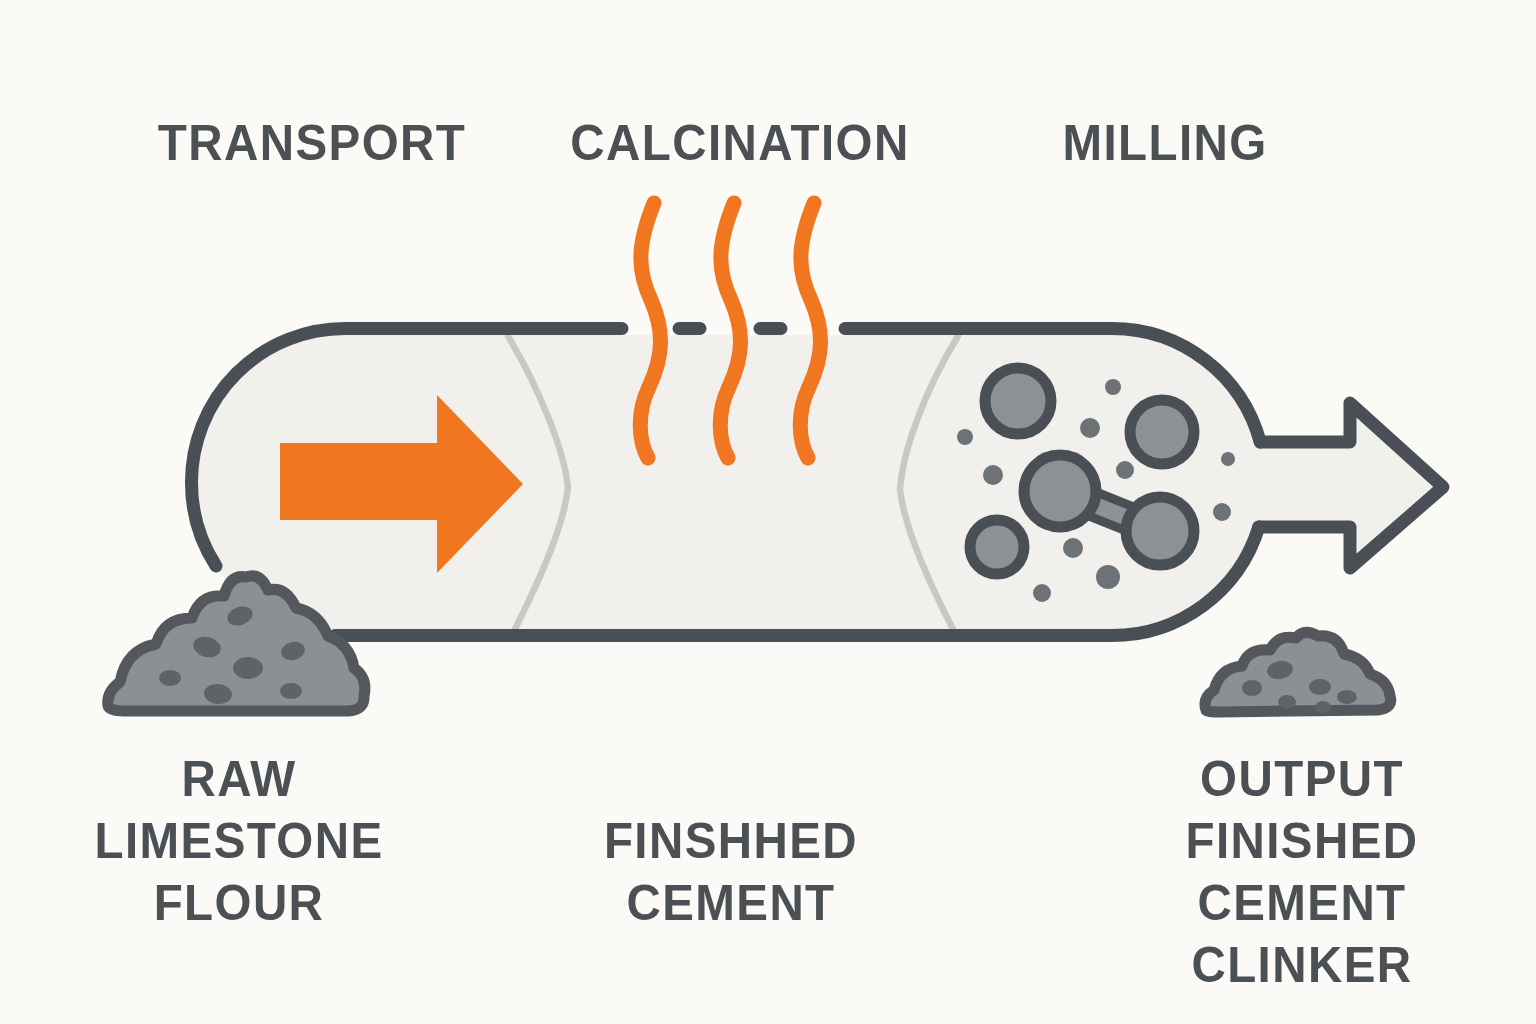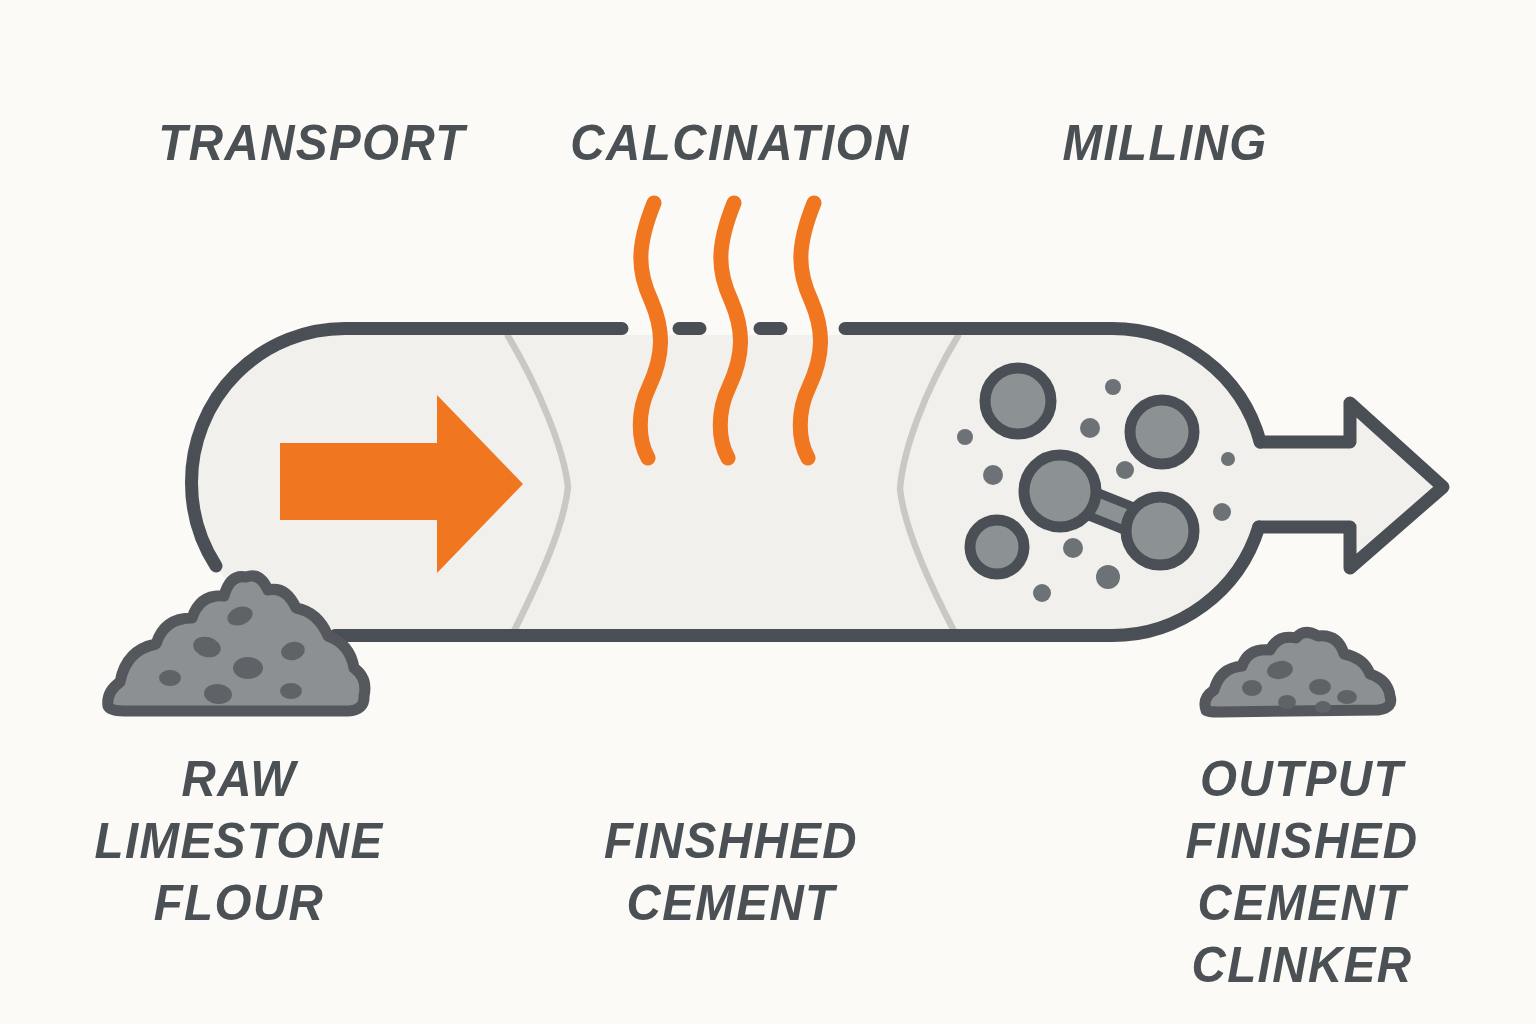--- a/index.html
+++ b/index.html
@@ -1,21 +1,21 @@
 <!DOCTYPE html>
 <html style="--c-background: #fbfaf7; --c-outline: #4a4f55; --c-vessel-fill: #f1f0ed; --c-accent-orange: #f0761f; --c-divider: #c9c8c5; --c-ball-fill: #8c9194; --c-dust-dot: #6d7276; --c-pile-fill: #8c9092; --c-pile-outline: #54585c; --c-pile-speck: #5f6367; --c-label-text: #4b5055;"><head>
 <meta charset="utf-8">
 <style>
   html,body{margin:0;padding:0;}
   body{
     width:1536px;height:1024px;position:relative;overflow:hidden;
     background:var(--c-background,#fbfaf7);
     font-family:"Liberation Sans",sans-serif;
   }
-  #stage{position:absolute;left:0;top:0;width:1536px;height:952px;font-style:italic;}
+  #stage{position:absolute;left:0;top:0;width:1536px;height:952px;}
   svg{position:absolute;left:0;top:0;}
   .vfill{fill:var(--c-vessel-fill,#f1f0ed);}
   .ostroke{stroke:var(--c-outline,#4a4f55);fill:none;stroke-width:13;stroke-linecap:round;stroke-linejoin:round;}
   .divider{stroke:var(--c-divider,#c9c8c5);stroke-width:6.5;fill:none;stroke-linecap:round;stroke-linejoin:round;}
   .orange{fill:var(--c-accent-orange,#f0761f);}
   .wave{stroke:var(--c-accent-orange,#f0761f);stroke-width:15;fill:none;stroke-linecap:round;}
   .ball{fill:var(--c-ball-fill,#8c9194);stroke:var(--c-outline,#4a4f55);stroke-width:11;}
   .dot{fill:var(--c-dust-dot,#6d7276);}
   .conn-dark{stroke:var(--c-outline,#4a4f55);stroke-width:34;stroke-linecap:round;fill:none;}
   .conn-gray{stroke:var(--c-ball-fill,#8c9194);stroke-width:16;stroke-linecap:round;fill:none;}

